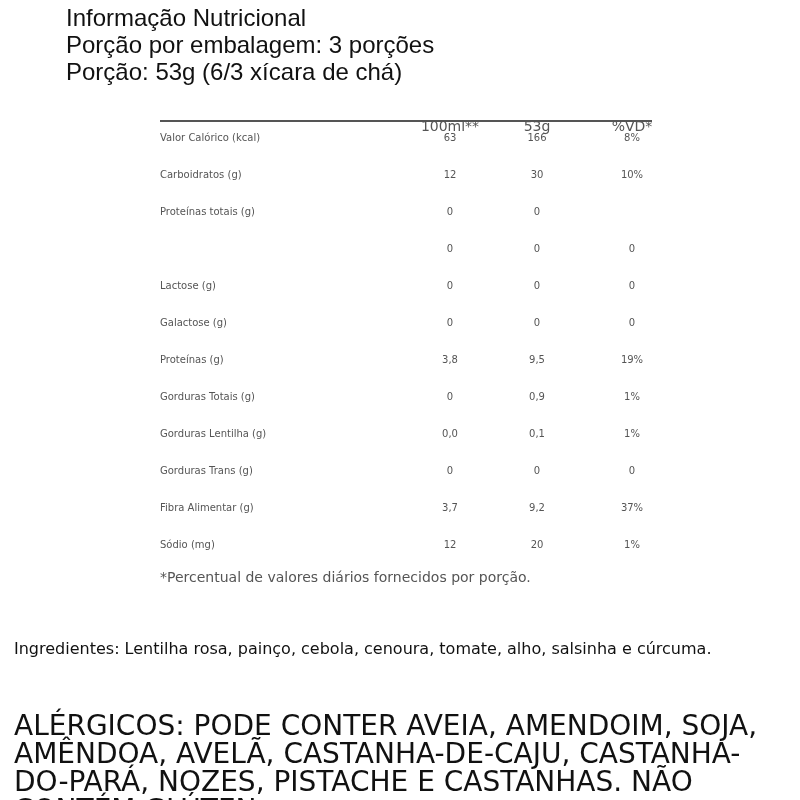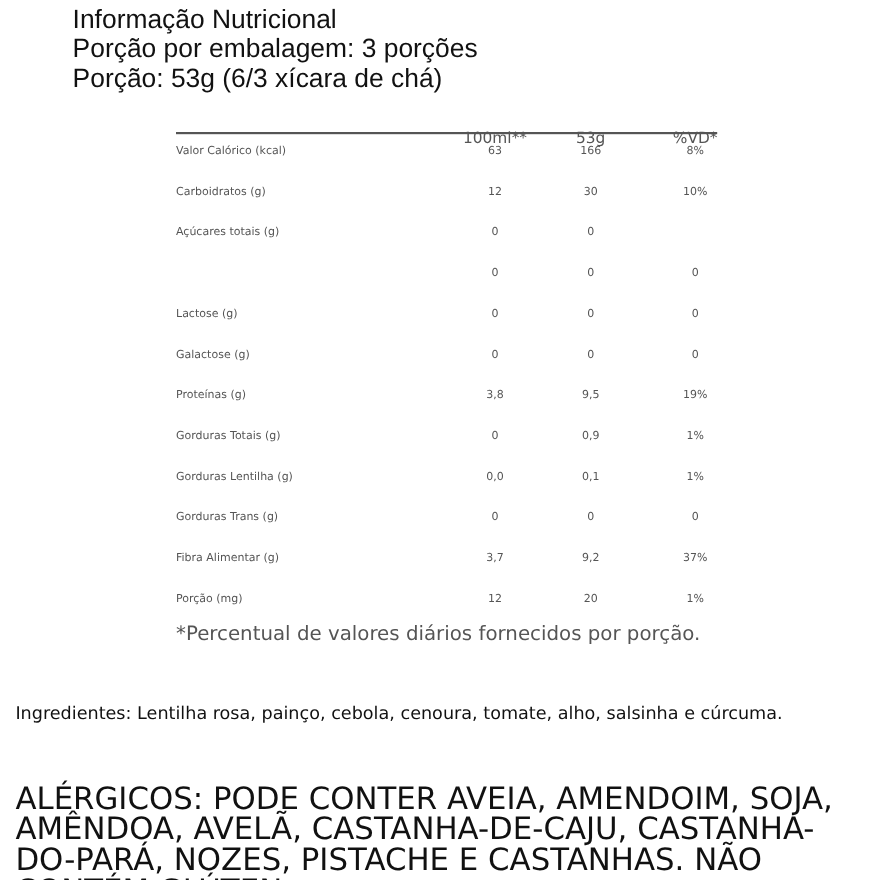--- a/index.html
+++ b/index.html
@@ -6,21 +6,21 @@
   body { width: 800px; height: 800px; position: relative; overflow: hidden; }
   .header { position: absolute; left: 66px; top: 4px; font-family: Liberation Sans, sans-serif; font-size: 24px; line-height: 27px; color: #111; }
   .header div { white-space: nowrap; }
   .table { position: absolute; left: 160px; top: 90px; width: 492px; font-family: "DejaVu Sans", sans-serif; color: #555; }
   .thead { position: relative; height: 30px; border-bottom: 2px solid #555; font-size: 14px; }
   .thead span { position: absolute; top: 4px; transform: translateX(-50%); white-space: nowrap; margin-top: 24px; }
   .row { position: relative; height: 37px; font-size: 10px; }
   .row .label { position: absolute; left: 0; top: 10px; white-space: nowrap; }
   .row .cell { position: absolute; top: 10px; transform: translateX(-50%); white-space: nowrap; }
   .c1 { left: 290px; } .c2 { left: 377px; } .c3 { left: 472px; }
-  .notes { position: absolute; left: 160px; top: 567px; font-family: "DejaVu Sans", sans-serif; font-size: 18px; line-height: 20px; color: #555; }
+  .notes { position: absolute; left: 160px; top: 567px; font-family: "DejaVu Sans", sans-serif; font-size: 14px; line-height: 20px; color: #555; }
   .notes div { white-space: nowrap; }
   .ingredients { position: absolute; left: 14px; top: 635px; width: 780px; font-family: "DejaVu Sans", sans-serif; font-size: 16px; line-height: 28px; color: #111; }
   .allergens { position: absolute; left: 14px; top: 712px; width: 780px; font-family: "DejaVu Sans", sans-serif; font-size: 28px; line-height: 28px; color: #111; }
 </style>
 </head>
 <body>
 
 <div class="header">
   <div>Informação Nutricional</div>
   <div>Porção por embalagem: 3 porções</div>
@@ -40,21 +40,21 @@
         <span class="cell c2">166</span>
         <span class="cell c3">8%</span>
       </div>
       <div class="row">
         <span class="label">Carboidratos (g)</span>
         <span class="cell c1">12</span>
         <span class="cell c2">30</span>
         <span class="cell c3">10%</span>
       </div>
       <div class="row">
-        <span class="label">Açúcares totais (g)</span>
+        <span class="label">Proteínas totais (g)</span>
         <span class="cell c1">0</span>
         <span class="cell c2">0</span>
         <span class="cell c3"></span>
       </div>
       <div class="row">
         <span class="cell c1">0</span>
         <span class="cell c2">0</span>
         <span class="cell c3">0</span>
       </div>
       <div class="row">
@@ -93,21 +93,21 @@
         <span class="cell c2">0</span>
         <span class="cell c3">0</span>
       </div>
       <div class="row">
         <span class="label">Fibra Alimentar (g)</span>
         <span class="cell c1">3,7</span>
         <span class="cell c2">9,2</span>
         <span class="cell c3">37%</span>
       </div>
       <div class="row">
-        <span class="label">Porção (mg)</span>
+        <span class="label">Sódio (mg)</span>
         <span class="cell c1">12</span>
         <span class="cell c2">20</span>
         <span class="cell c3">1%</span>
       </div>
     </div>
 </div>
 
 <div class="notes">
   <div>*Percentual de valores diários fornecidos por porção.</div>
 </div>

